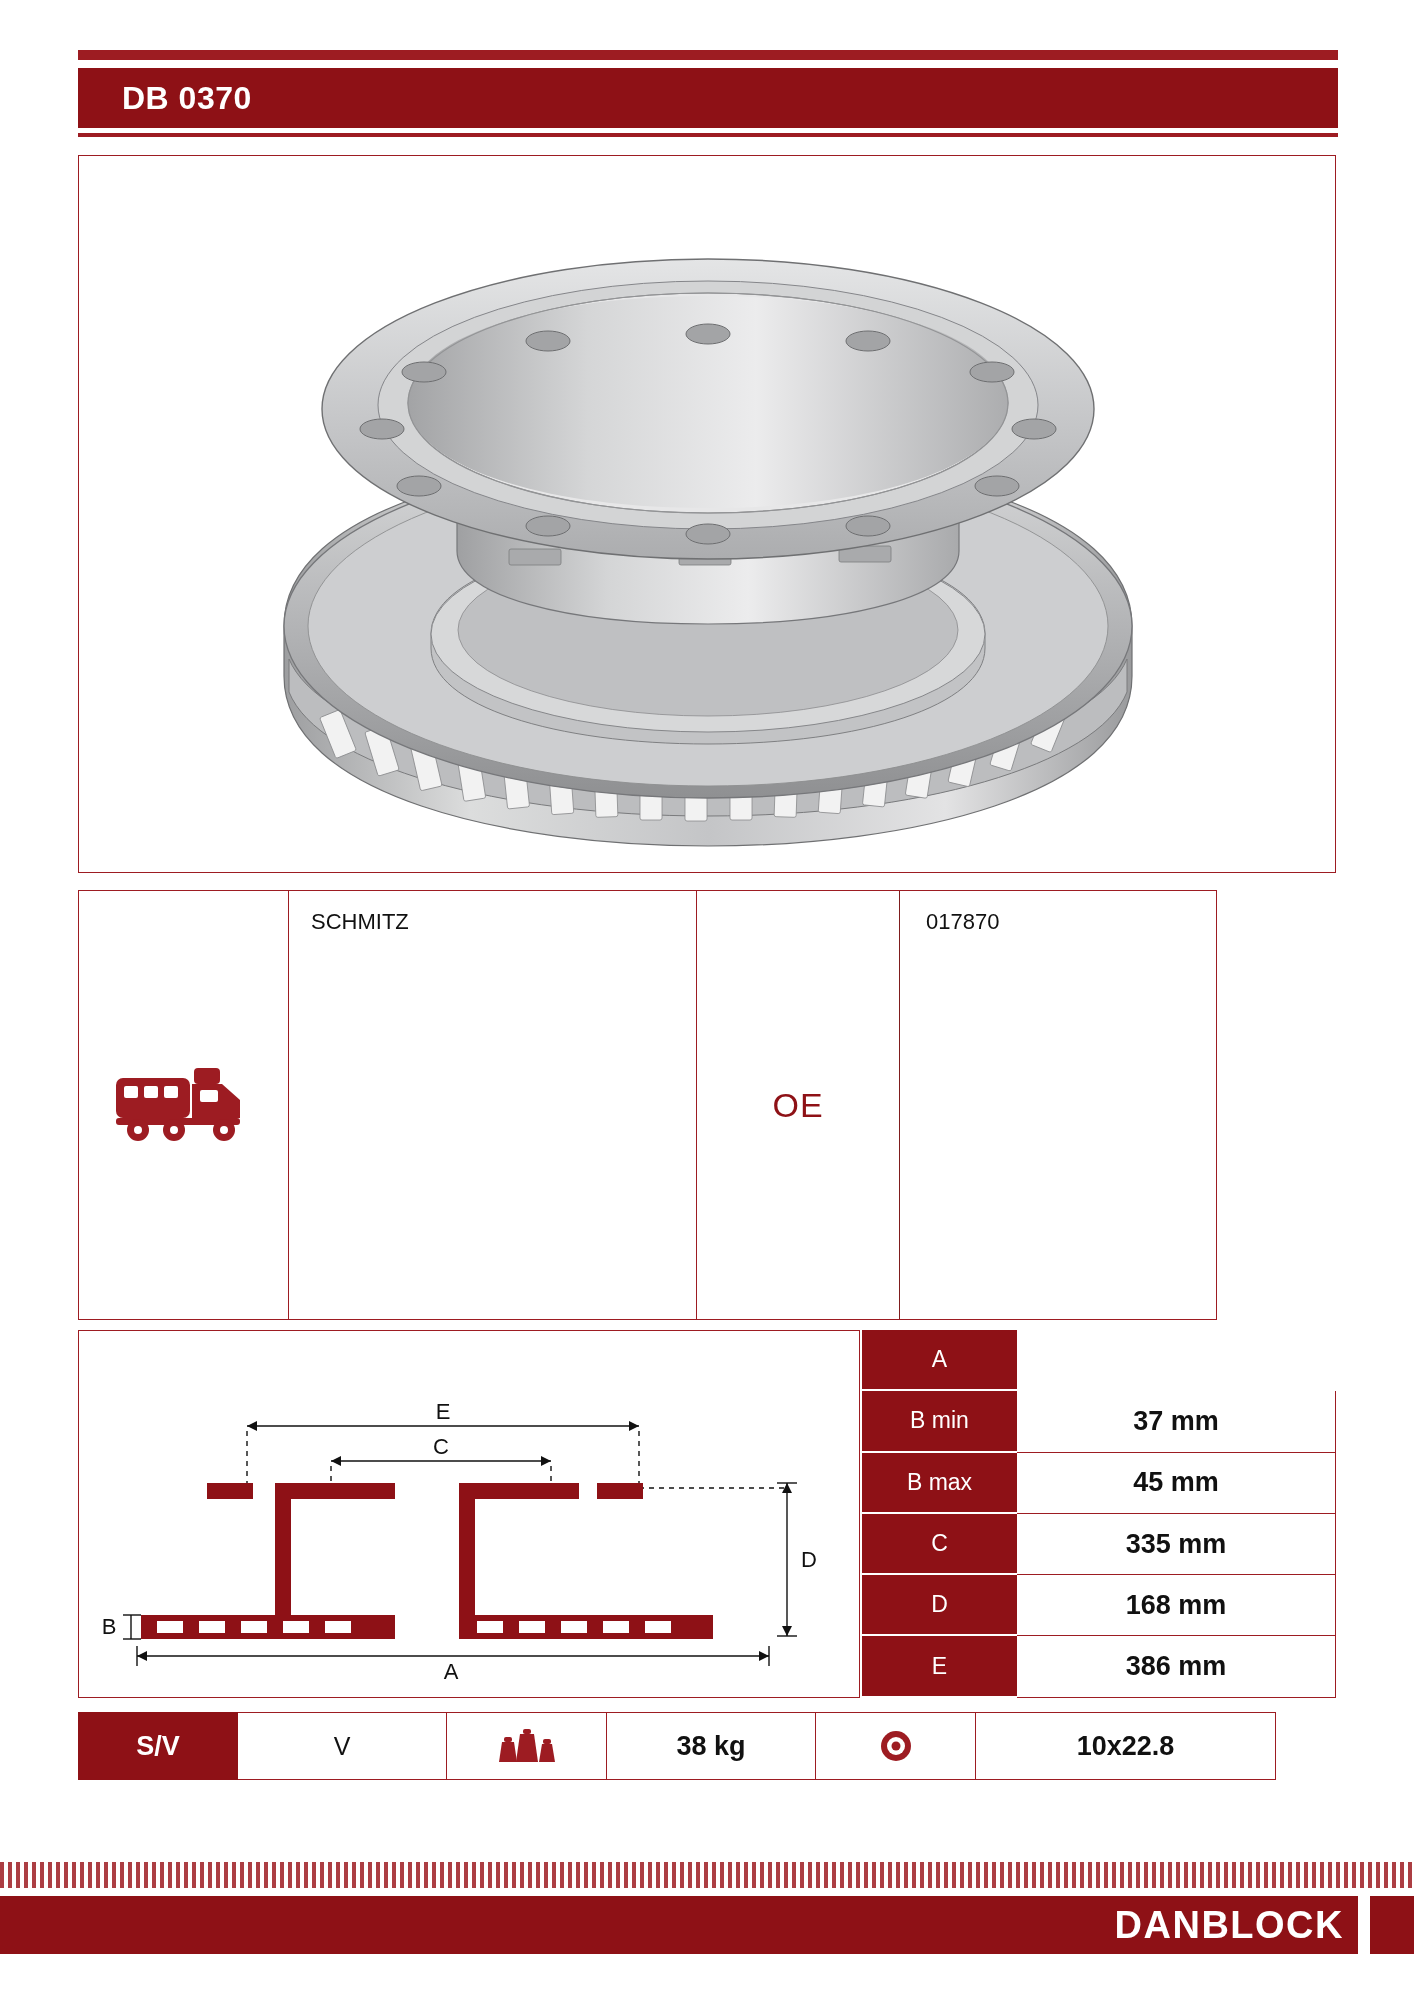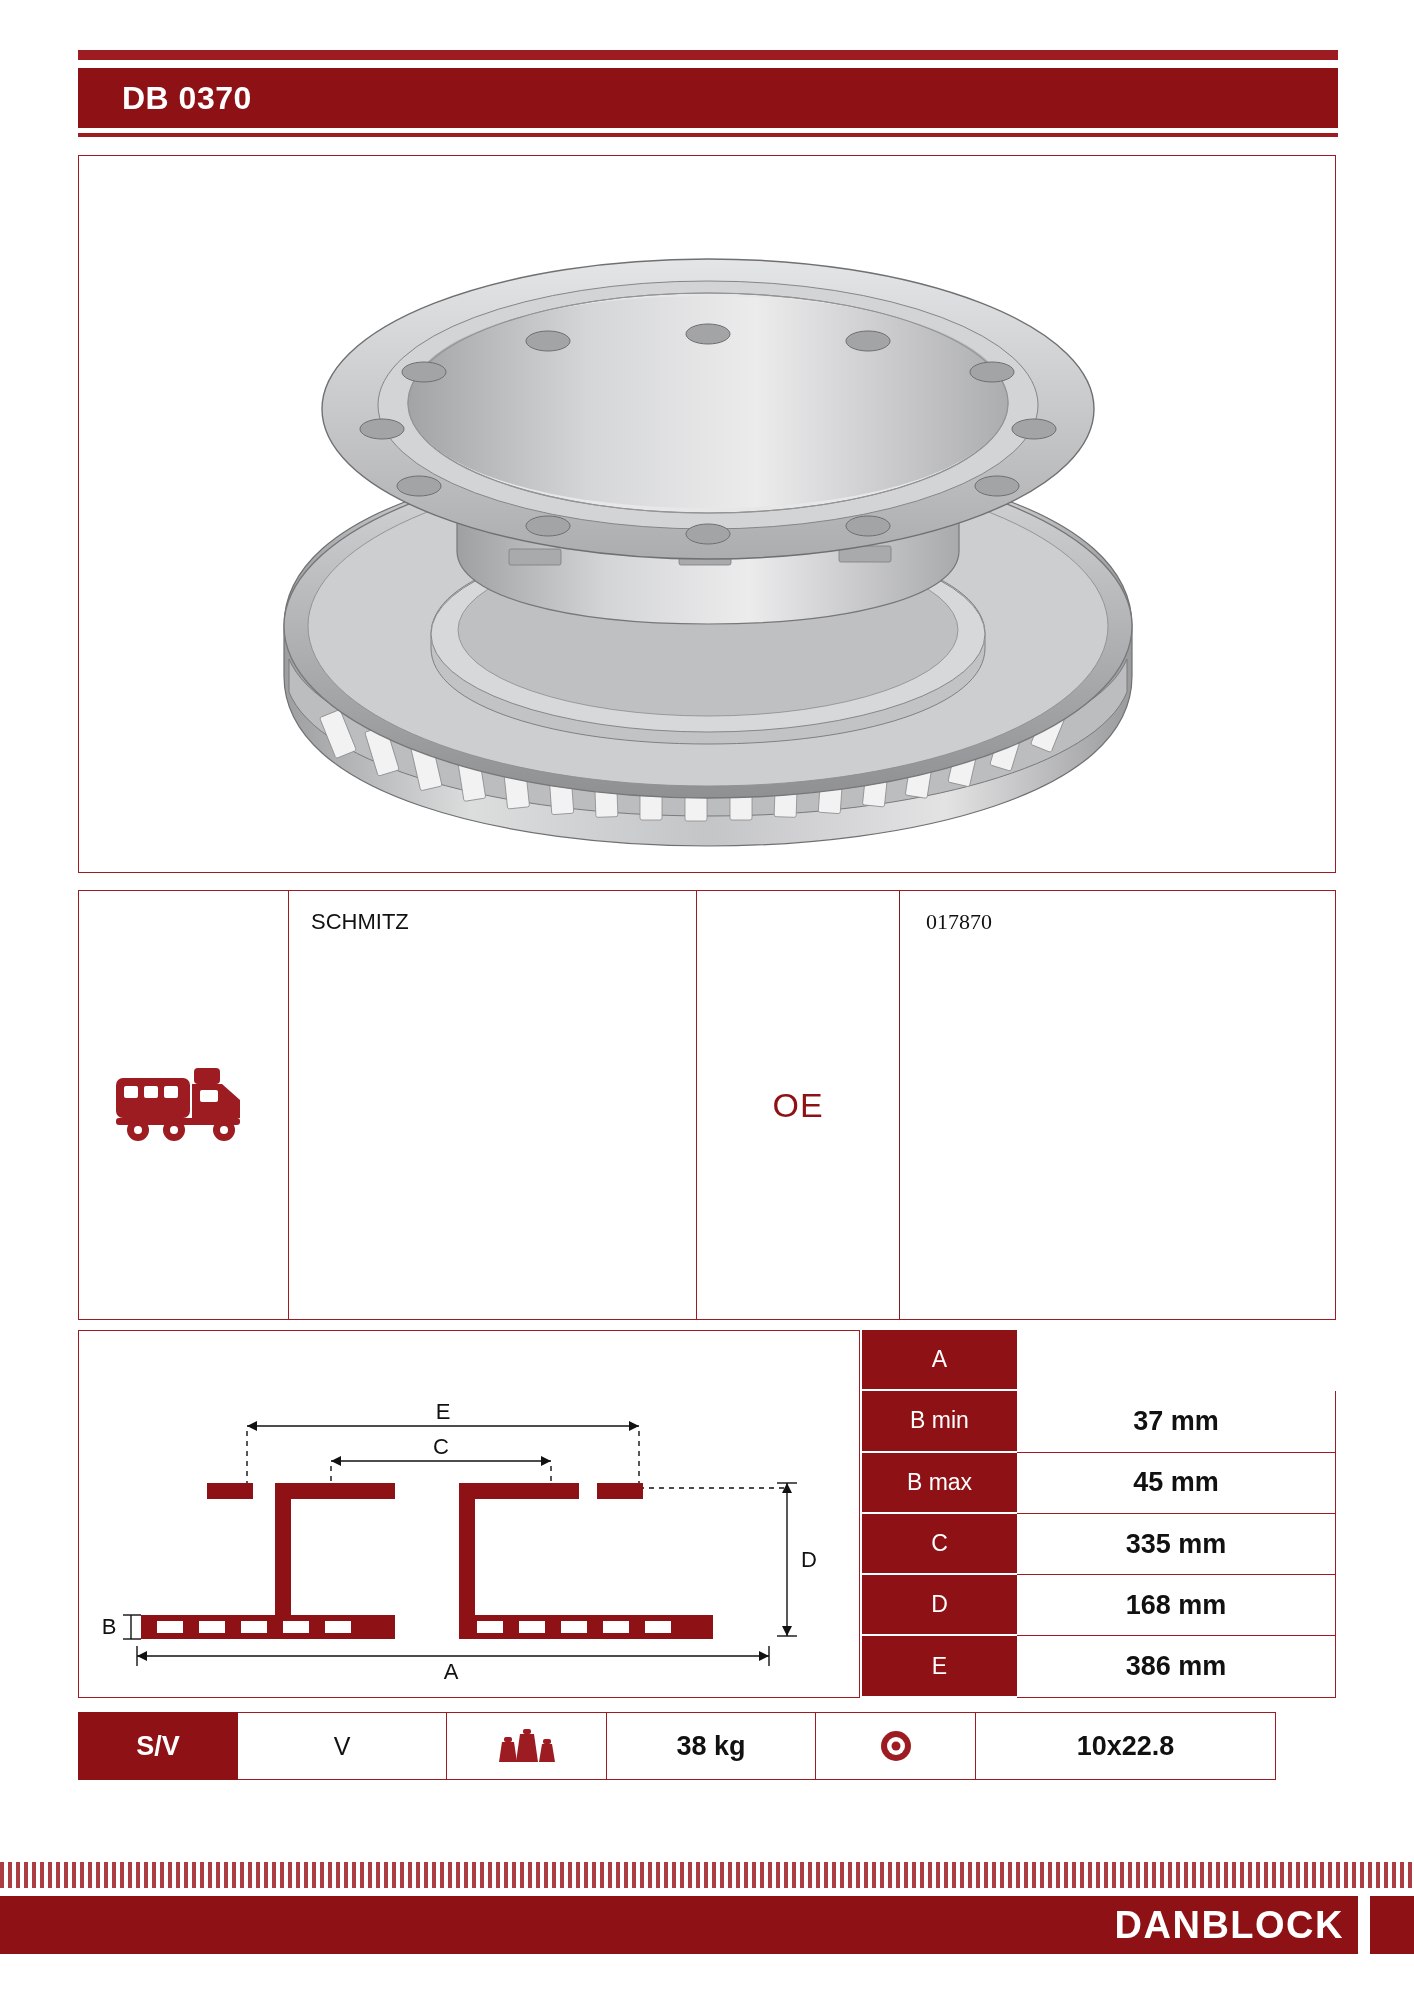--- a/index.html
+++ b/index.html
@@ -73,21 +73,21 @@
     left: 0; top: 0;
     width: 100%;
     height: 100%;
   }
 
   
   .app-table {
     position: absolute;
     left: 78px;
     top: 890px;
-    width: 1258px;
+    width: 1139px;
     height: 430px;
     border: 1px solid #9d1c22;
     box-sizing: border-box;
     display: flex;
   }
   .app-cell {
     box-sizing: border-box;
     position: relative;
   }
   .app-icon-cell {
@@ -114,21 +114,20 @@
   .app-oe-cell span {
     color: #8e1116;
     font-size: 34px;
     letter-spacing: 1px;
   }
   .app-num-cell {
     flex: 1;
     padding: 18px 0 0 26px;
     font-size: 22px;
     color: #111;
-    font-family: Liberation Serif, serif;
   }
 
   
   .dims-box {
     position: absolute;
     left: 78px;
     top: 1330px;
     width: 782px;
     height: 368px;
     border: 1px solid #9d1c22;

